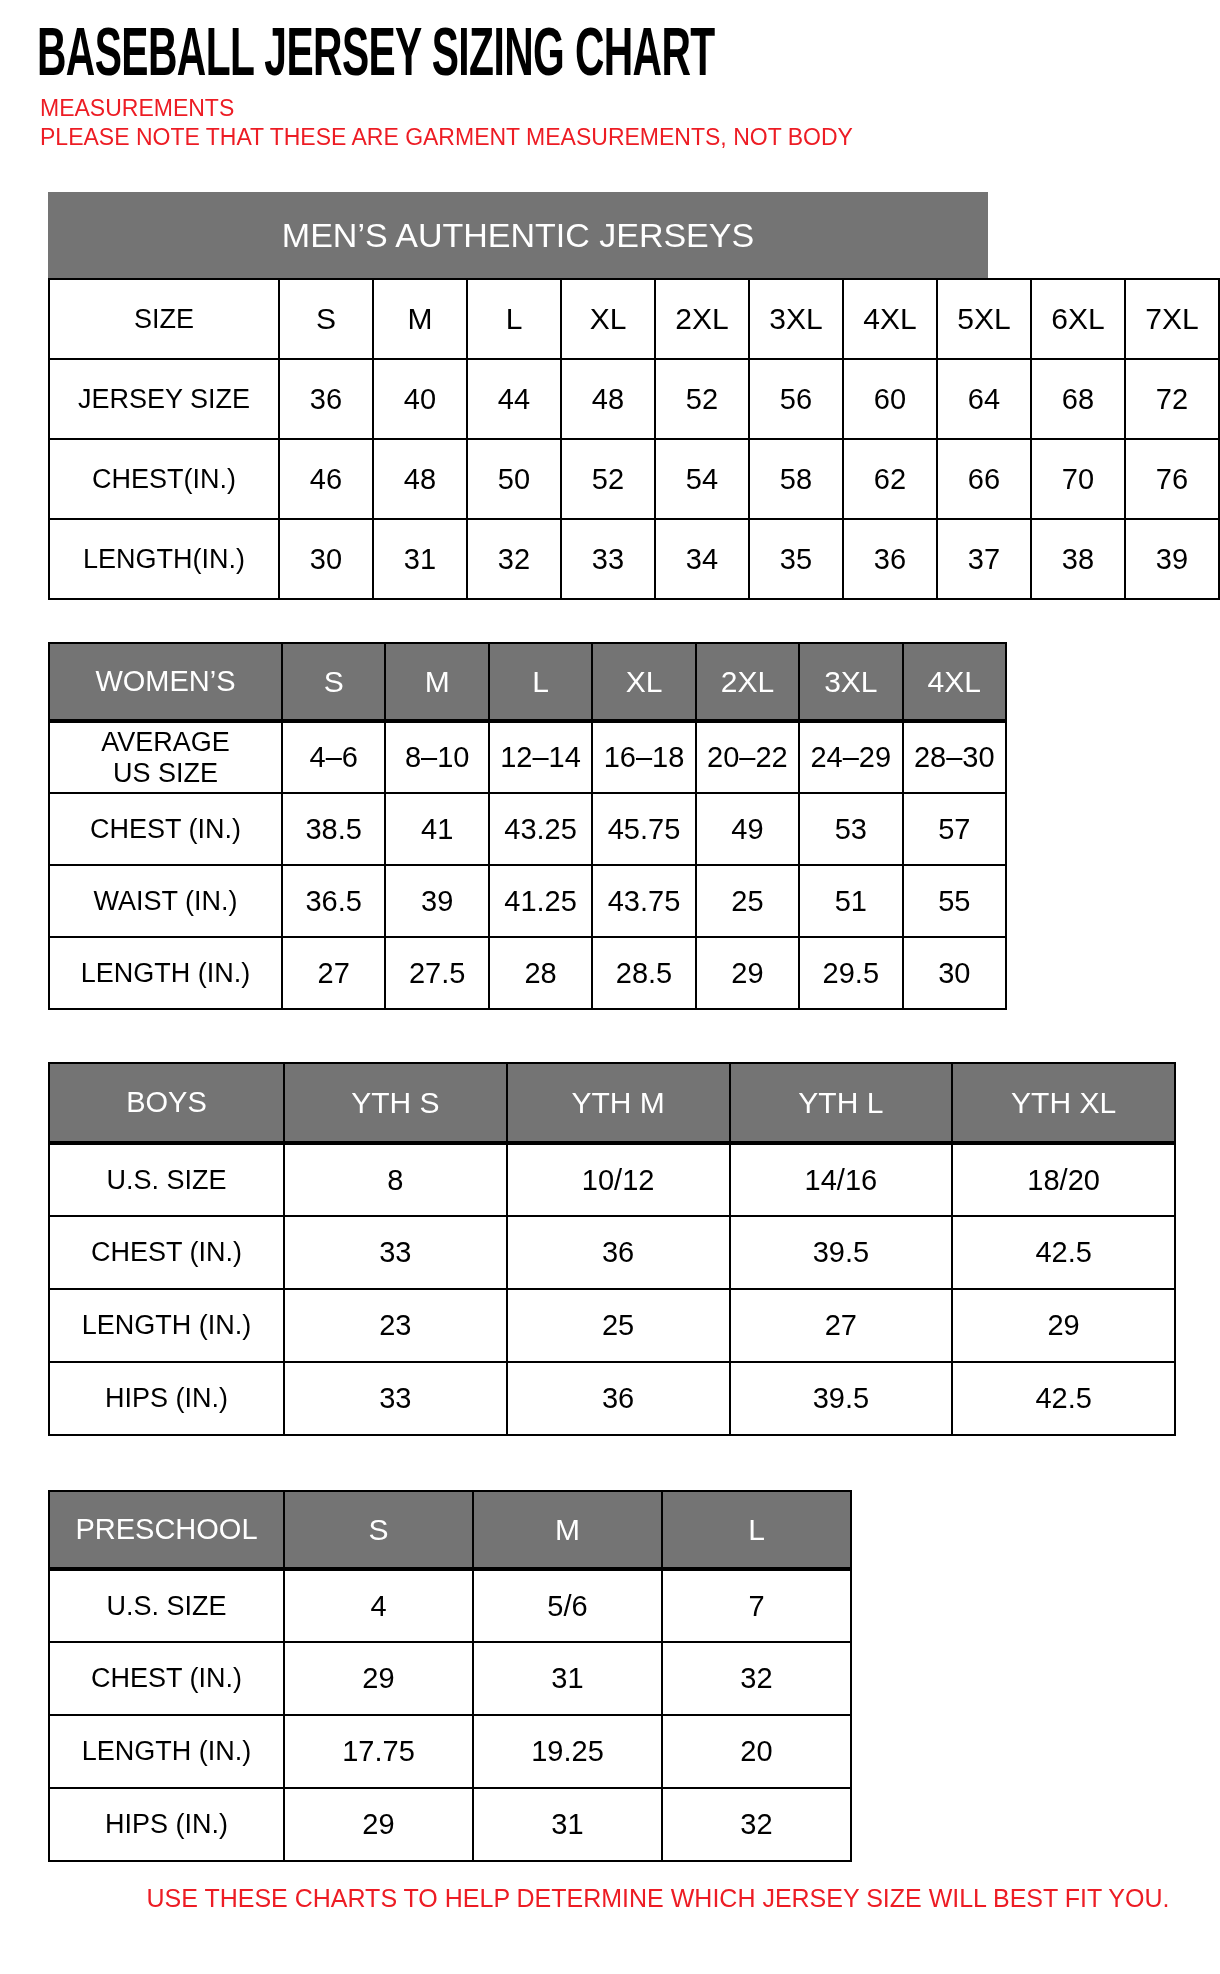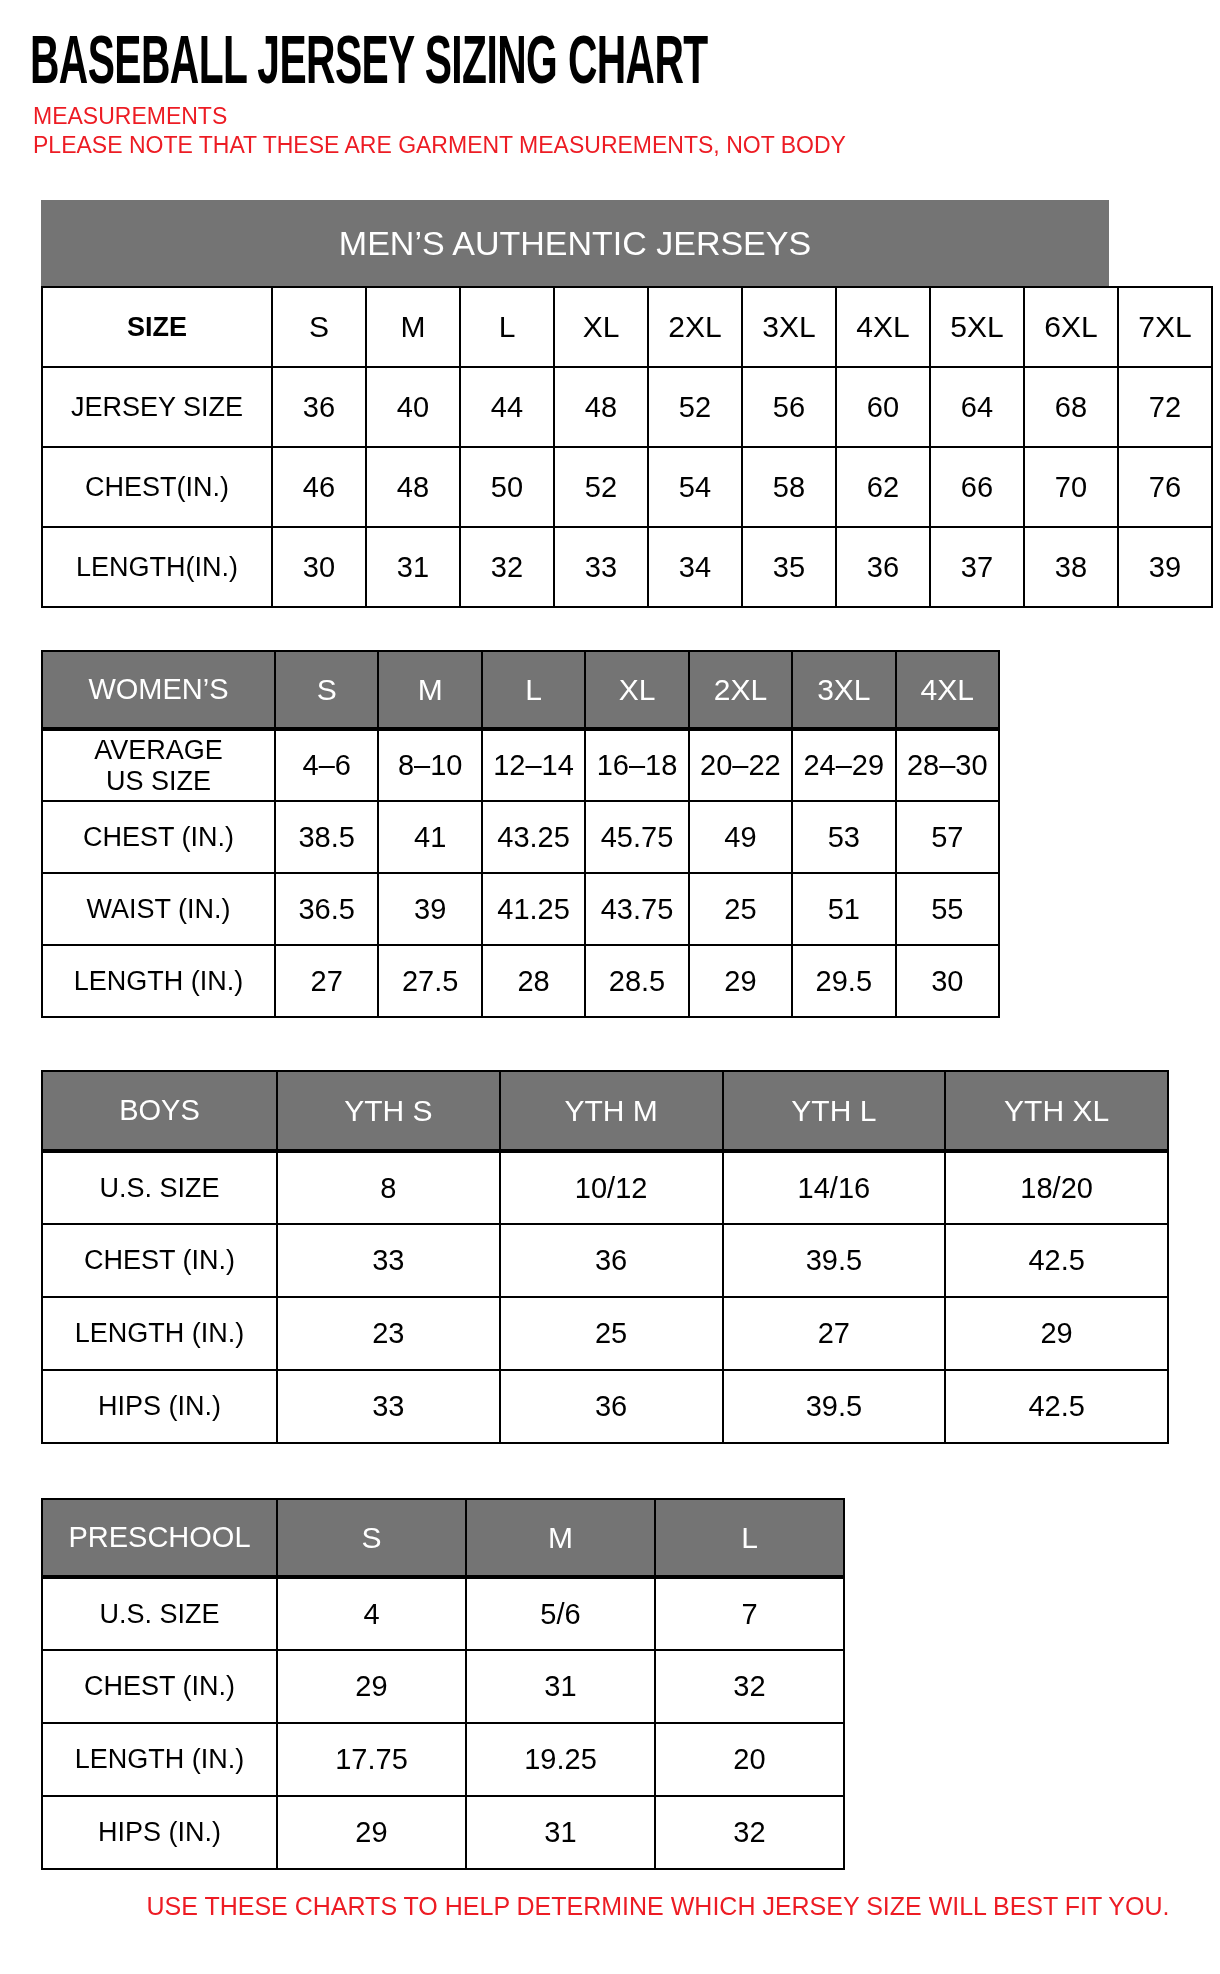--- a/index.html
+++ b/index.html
@@ -5,37 +5,37 @@
   :root{
     --gray:#747474;
     --red:#ed1c24;
     --ink:#000000;
   }
   html,body{margin:0;padding:0;background:#ffffff;}
   body{
     width:1220px;height:1974px;overflow:hidden;
     font-family:"Liberation Sans", sans-serif;color:var(--ink);
   }
-  .content{padding:24px 0 0 30px;}
+  .content{padding:16px 0 0 30px;margin-left:7px;}
 
   h1.title{
     margin:0;white-space:nowrap;
     font-size:68px;line-height:70px;font-weight:900;letter-spacing:-1px;
     transform:scaleX(0.60);transform-origin:left top;
   }
   .note{
     margin:8px 0 0 3px;
     color:var(--red);
     font-size:23px;line-height:29px;font-weight:400;
   }
 
   .tablewrap{margin-left:11px;}
 
   .mens-banner{
-    width:1068px;height:86px;margin-top:40px;
+    width:940px;height:86px;margin-top:40px;
     background:var(--gray);color:#ffffff;
     text-align:center;line-height:86px;font-size:34px;
   }
 
   table.szt{
     border-collapse:collapse;table-layout:fixed;
     text-align:center;border:2px solid #000;
     empty-cells:show;
   }
   .szt th,.szt td{border:2px solid #000;padding:0;font-weight:400;overflow:hidden;}
@@ -46,21 +46,21 @@
   .gray-head thead th{
     background:var(--gray);color:#ffffff;
     font-size:30px;border-bottom:4px solid #000;
   }
   .gray-head thead th:first-child{font-size:29px;}
 
   
   .t-mens{width:1172px;border-top:4px solid #000;}
   .t-mens col.label-col{width:230px;}
   .t-mens thead th{background:#ffffff;color:#000;font-size:30px;}
-  .t-mens thead th:first-child{font-size:27px;font-weight:bold;}
+  .t-mens thead th:first-child{font-size:27px;}
   .t-mens tr{height:80px;}
 
   .t-womens{width:959px;margin-top:42px;}
   .t-womens col.label-col{width:233px;}
   .t-womens thead tr{height:78px;}
   .t-womens tbody tr{height:72px;}
 
   .t-boys{width:1128px;margin-top:52px;}
   .t-boys col.label-col{width:235px;}
   .t-boys thead tr{height:80px;}

